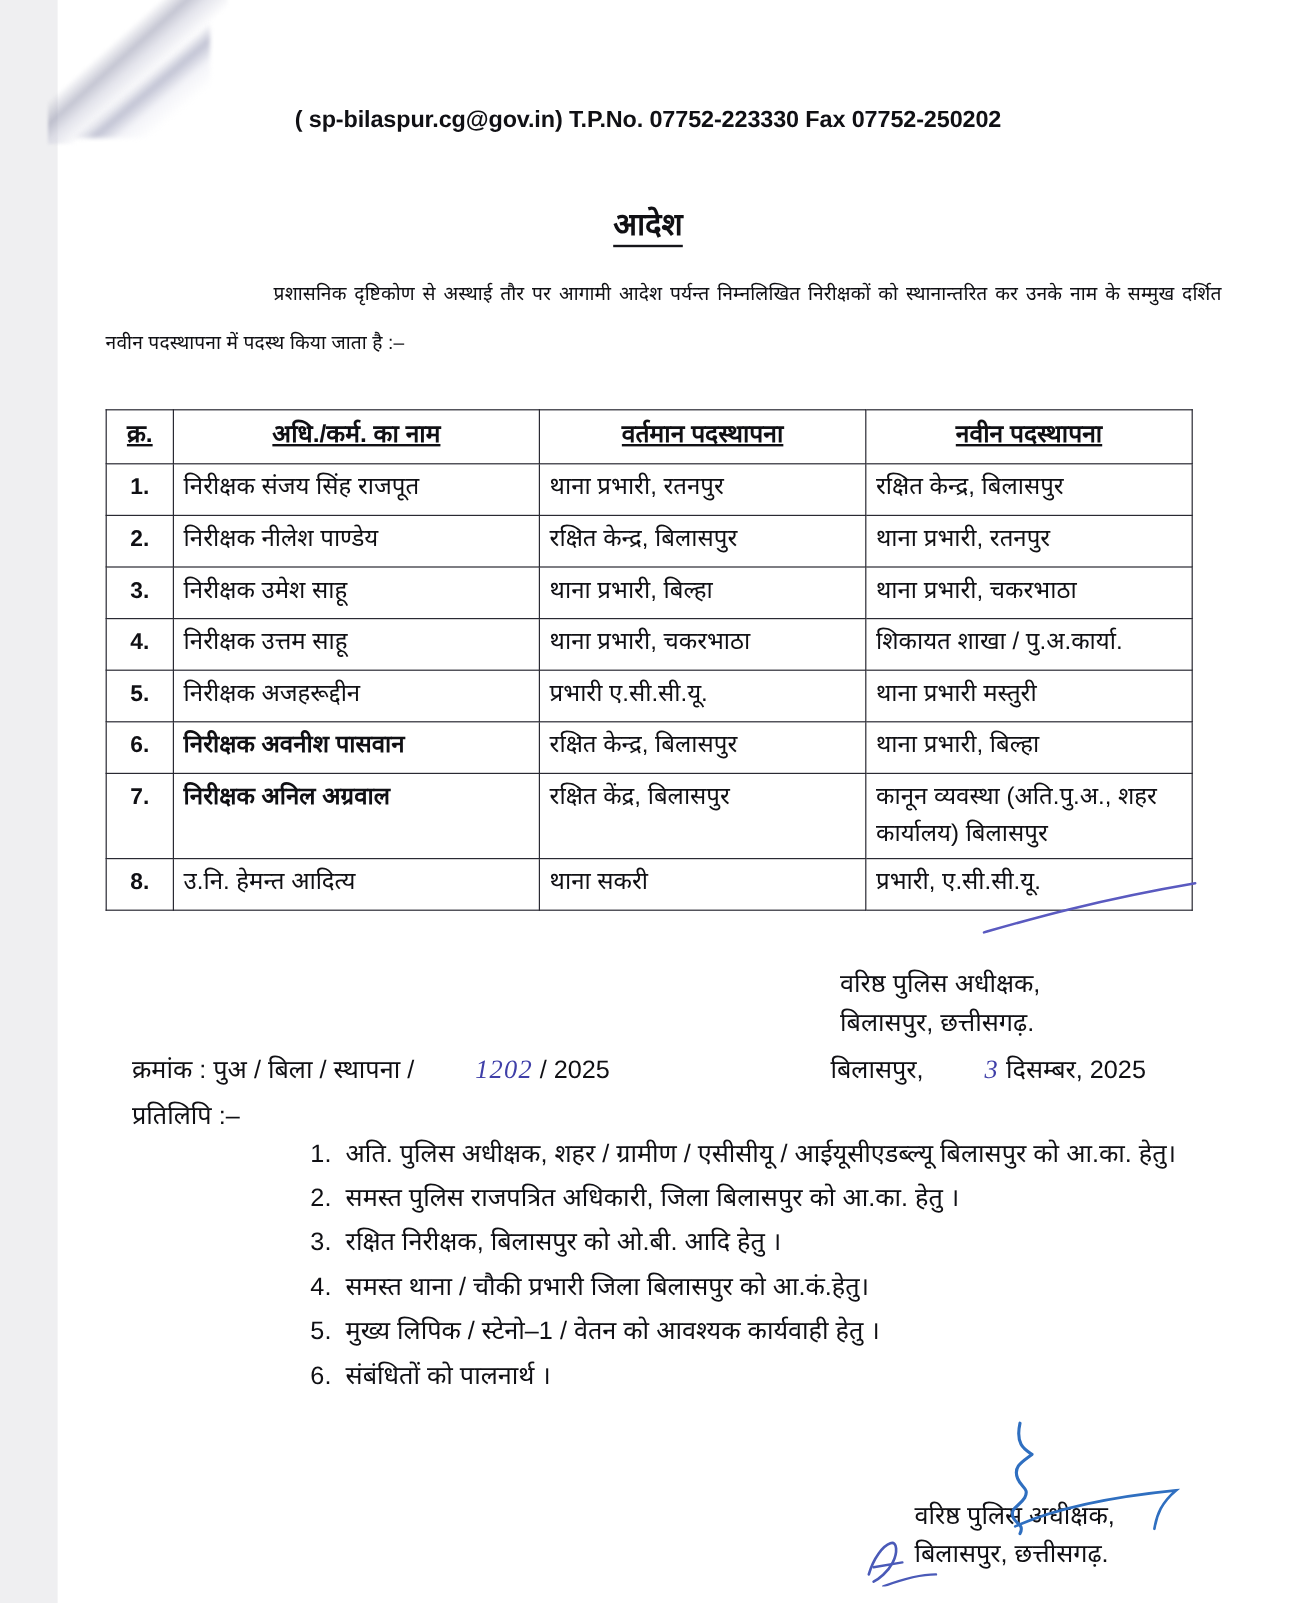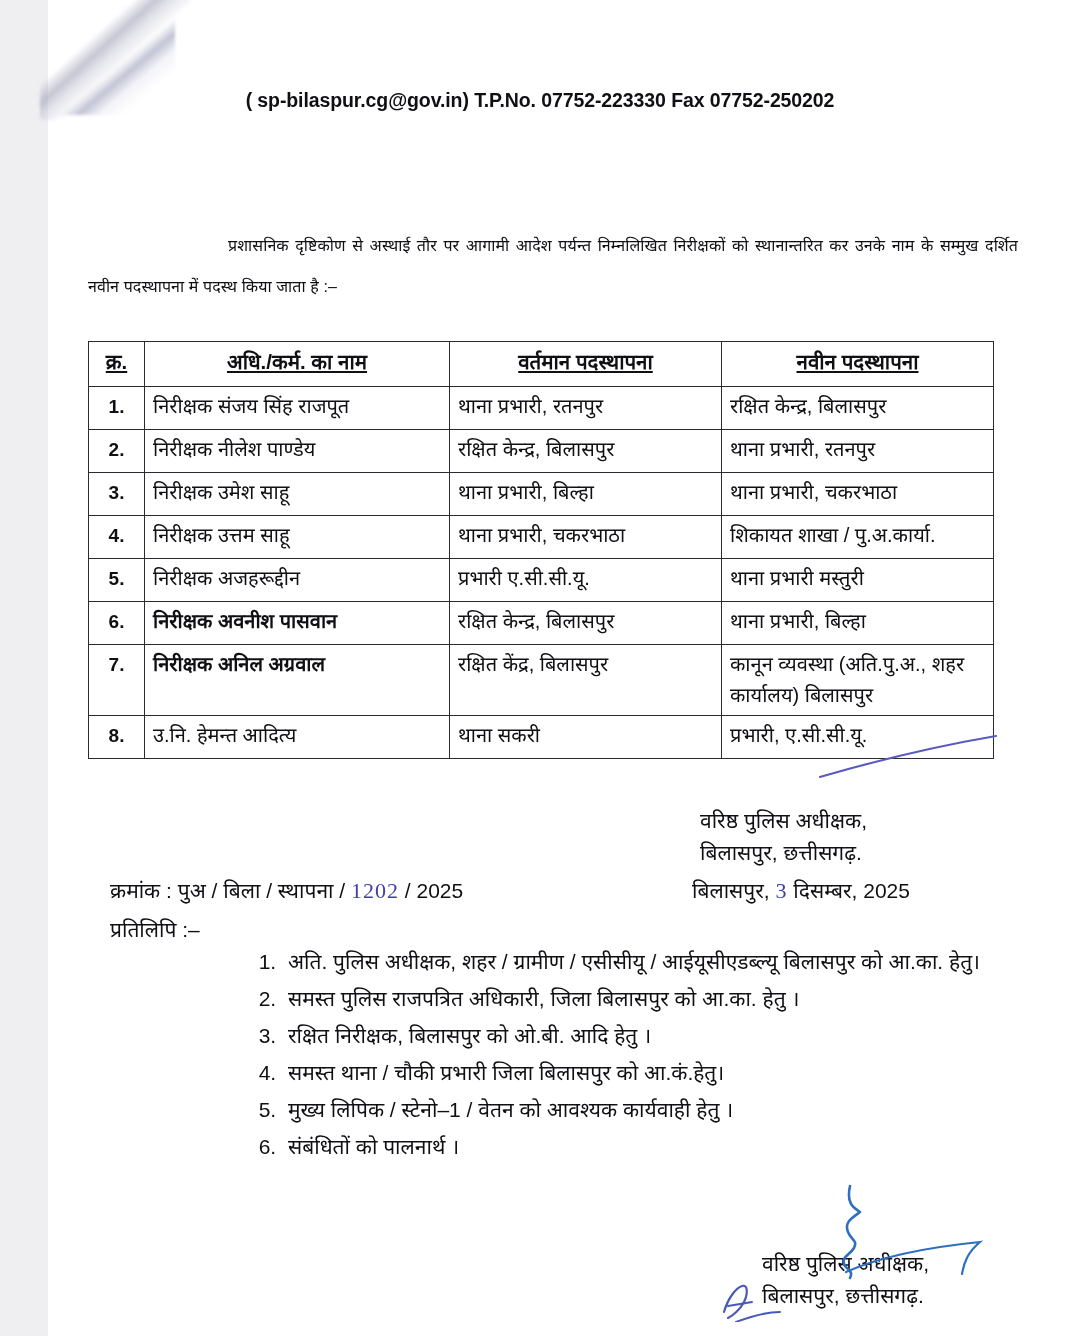--- a/index.html
+++ b/index.html
@@ -184,22 +184,24 @@
   #place-date-line {
     position: absolute;
     left: 692px;
     top: 876px;
     font-size: 21px;
     white-space: nowrap;
   }
   .ink {
     color: #3f3fa8;
     font-family: "Liberation Serif", serif;
+    font-style: italic;
     font-size: 22px;
     letter-spacing: 1px;
+    margin-left: 45px;
   }
 
   
   #distribution-list {
     position: absolute;
     left: 250px;
     top: 944px;
     width: 780px;
     font-size: 21px;
     line-height: 35px;
@@ -239,20 +241,23 @@
 <div id="scan-left-band"></div>
 <div id="scan-corner-fold"></div>
 <div id="scan-corner-fold2"></div>
 
 <div id="page">
 
   <div id="letterhead">
     <div class="contact-line">( sp-bilaspur.cg@gov.in) T.P.No. 07752-223330 Fax 07752-250202</div>
   </div>
 
+  <div id="order-heading">
+    <span class="order-word">आदेश</span>
+  </div>
 
   <div id="preamble">प्रशासनिक दृष्टिकोण से अस्थाई तौर पर आगामी आदेश पर्यन्त निम्नलिखित निरीक्षकों को स्थानान्तरित कर उनके नाम के सम्मुख दर्शित नवीन पदस्थापना में पदस्थ किया जाता है :–</div>
 
   <div id="transfer-table-wrap">
     <table id="transfer-table">
       <colgroup>
         <col class="c-sl">
           <col class="c-name">
           <col class="c-curr">
           <col class="c-new">

